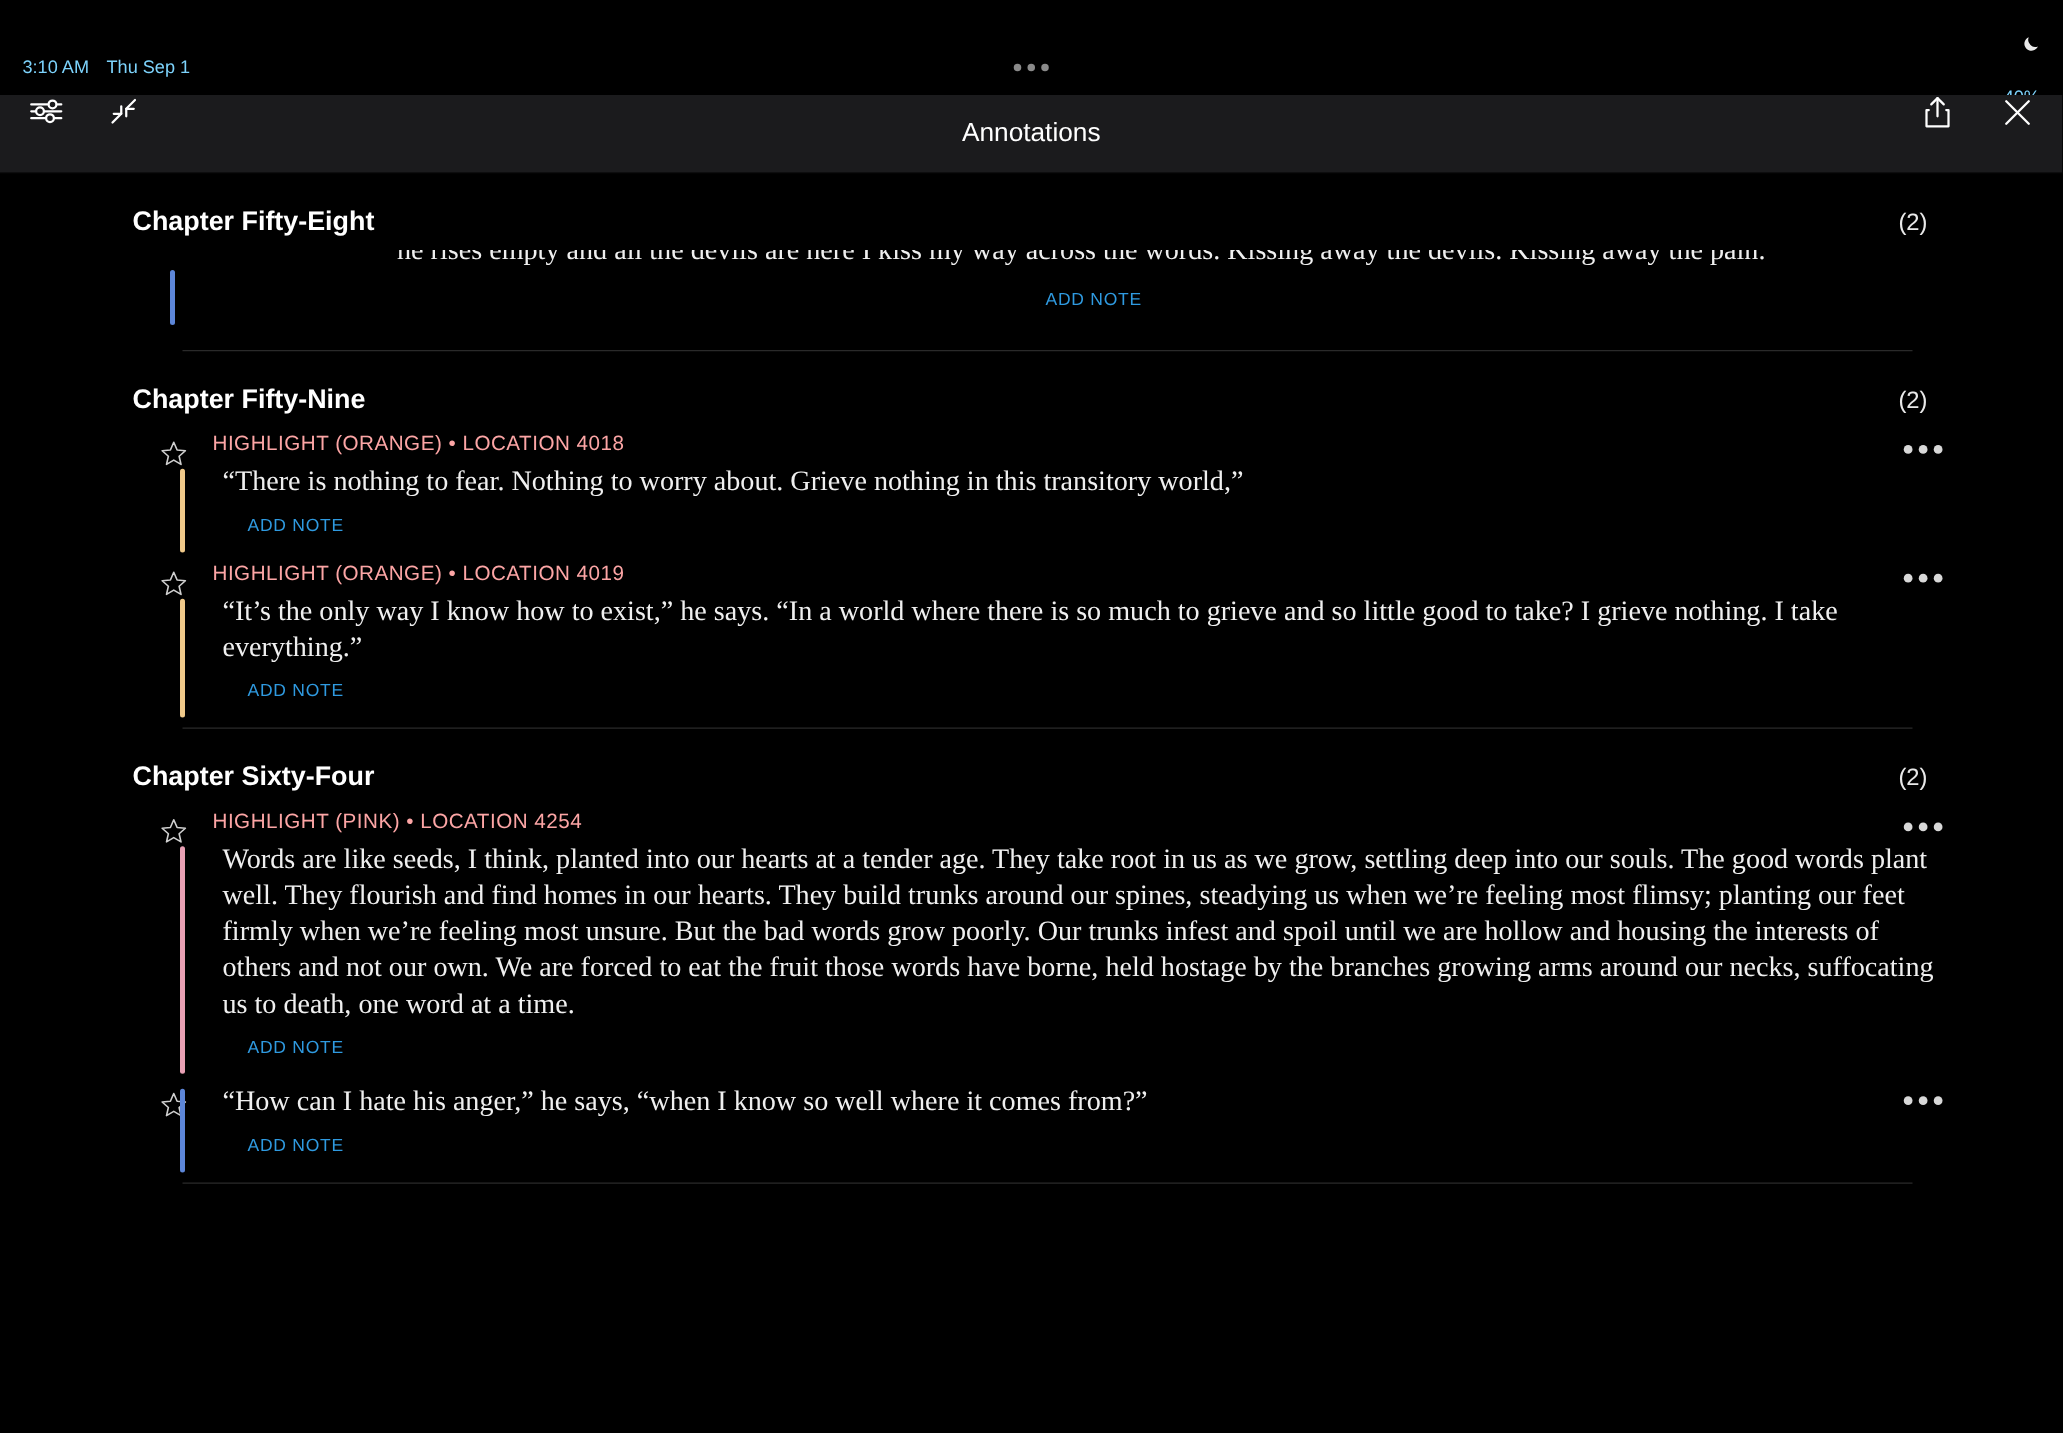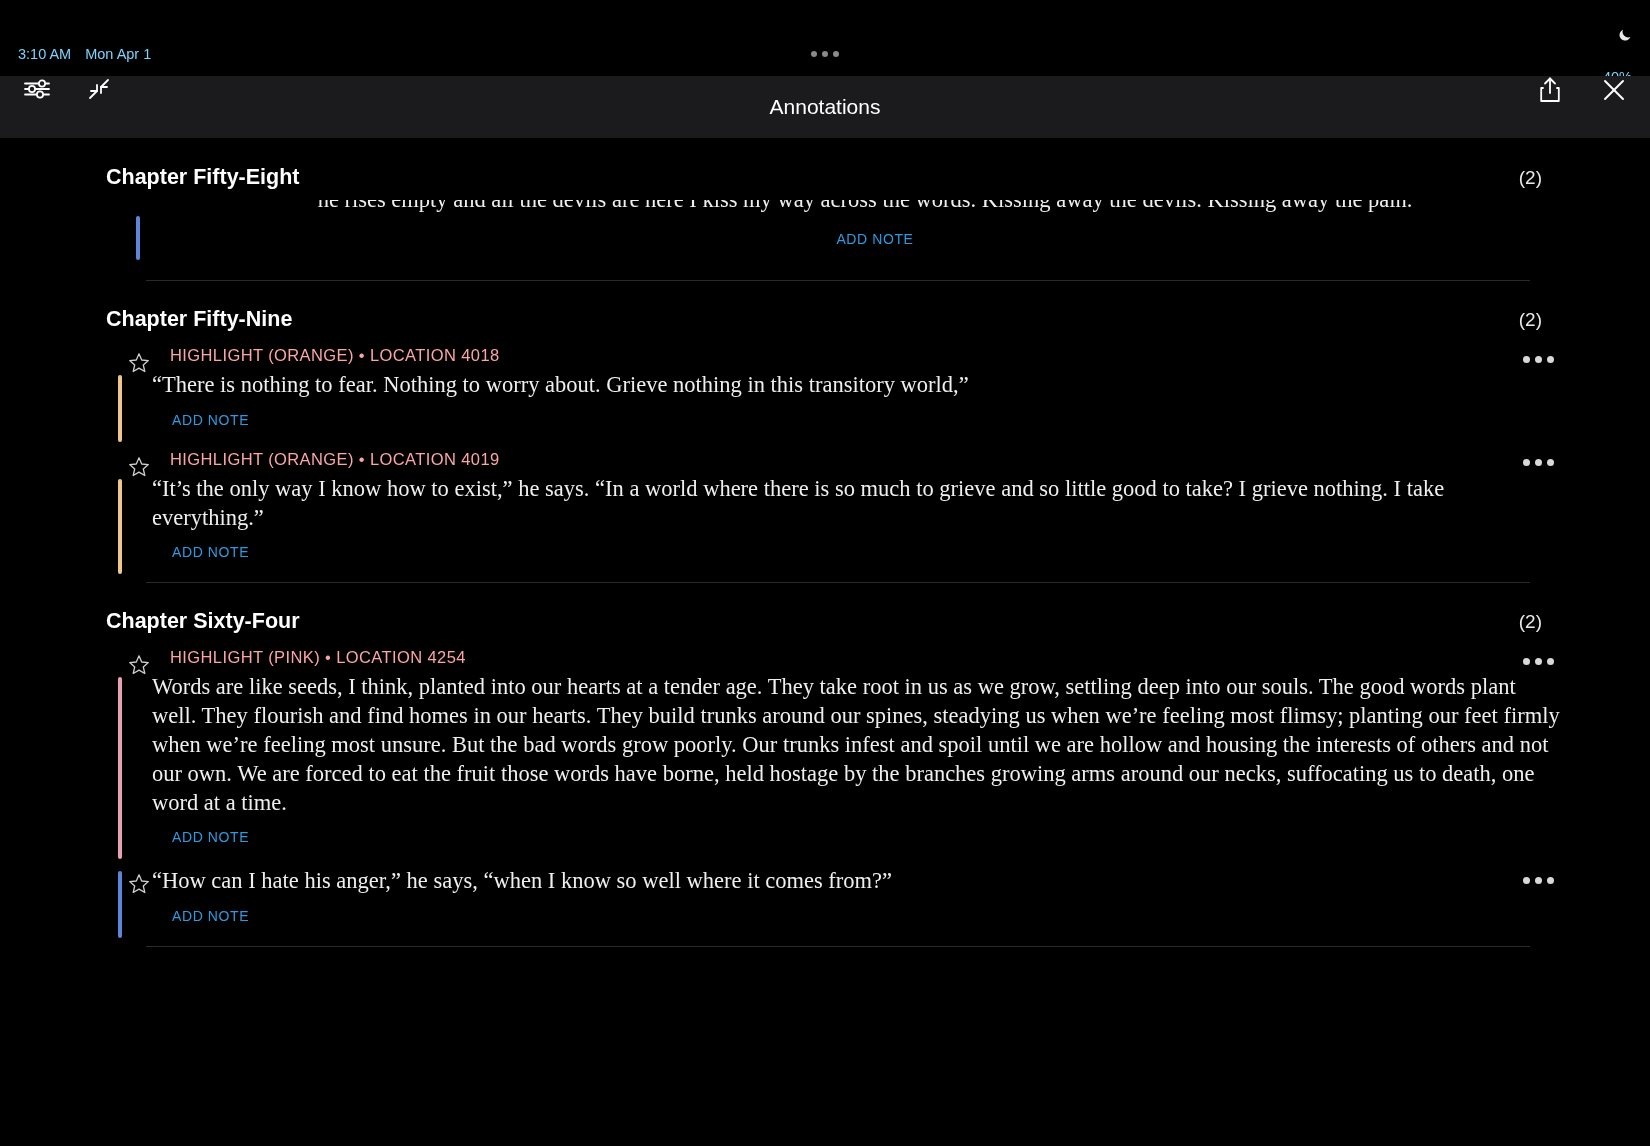--- a/index.html
+++ b/index.html
@@ -166,21 +166,21 @@
   }
   .ann-meta {
     font-size: 16.5px;
     letter-spacing: 0.4px;
     color: #fca5a5;
     margin: 4px 0 6px 34px;
     text-transform: uppercase;
   }
   .ann-body {
     position: relative;
-    margin-left: 16px;
+    margin-left: 42px;
   }
   .ann-bar {
     position: absolute;
     left: -34px;
     top: 4px;
     bottom: 2px;
     width: 4px;
     border-radius: 2px;
   }
   .ann-text {
@@ -243,21 +243,21 @@
     border-radius: 3px;
     background: #e6e6e6;
   }
 </style>
 </head>
 <body>
 
 <div class="statusbar">
   <div class="status-left">
     <span>3:10 AM</span>
-    <span>Mon Apr 1</span>
+    <span>Thu Sep 1</span>
   </div>
   <div class="status-dots">
     <span></span>
     <span></span>
     <span></span>
   </div>
   <div class="status-right">
     <span class="ic">
       <svg width="19" height="14" viewBox="0 0 19 14">
           <path d="M9.5 12.4l2.4-2.8a3.7 3.7 0 0 0-4.8 0l2.4 2.8zM9.5 6.2c1.9 0 3.6.7 4.9 1.9l1.6-1.9A10 10 0 0 0 9.5 3.6 10 10 0 0 0 3 6.2l1.6 1.9A7.2 7.2 0 0 1 9.5 6.2zM9.5 1.2c2.9 0 5.6 1.1 7.6 2.9l1.5-1.8A13.1 13.1 0 0 0 9.5-1.4 13.1 13.1 0 0 0 .4 2.3l1.5 1.8A11 11 0 0 1 9.5 1.2z" fill="#e9e9e9"></path>

